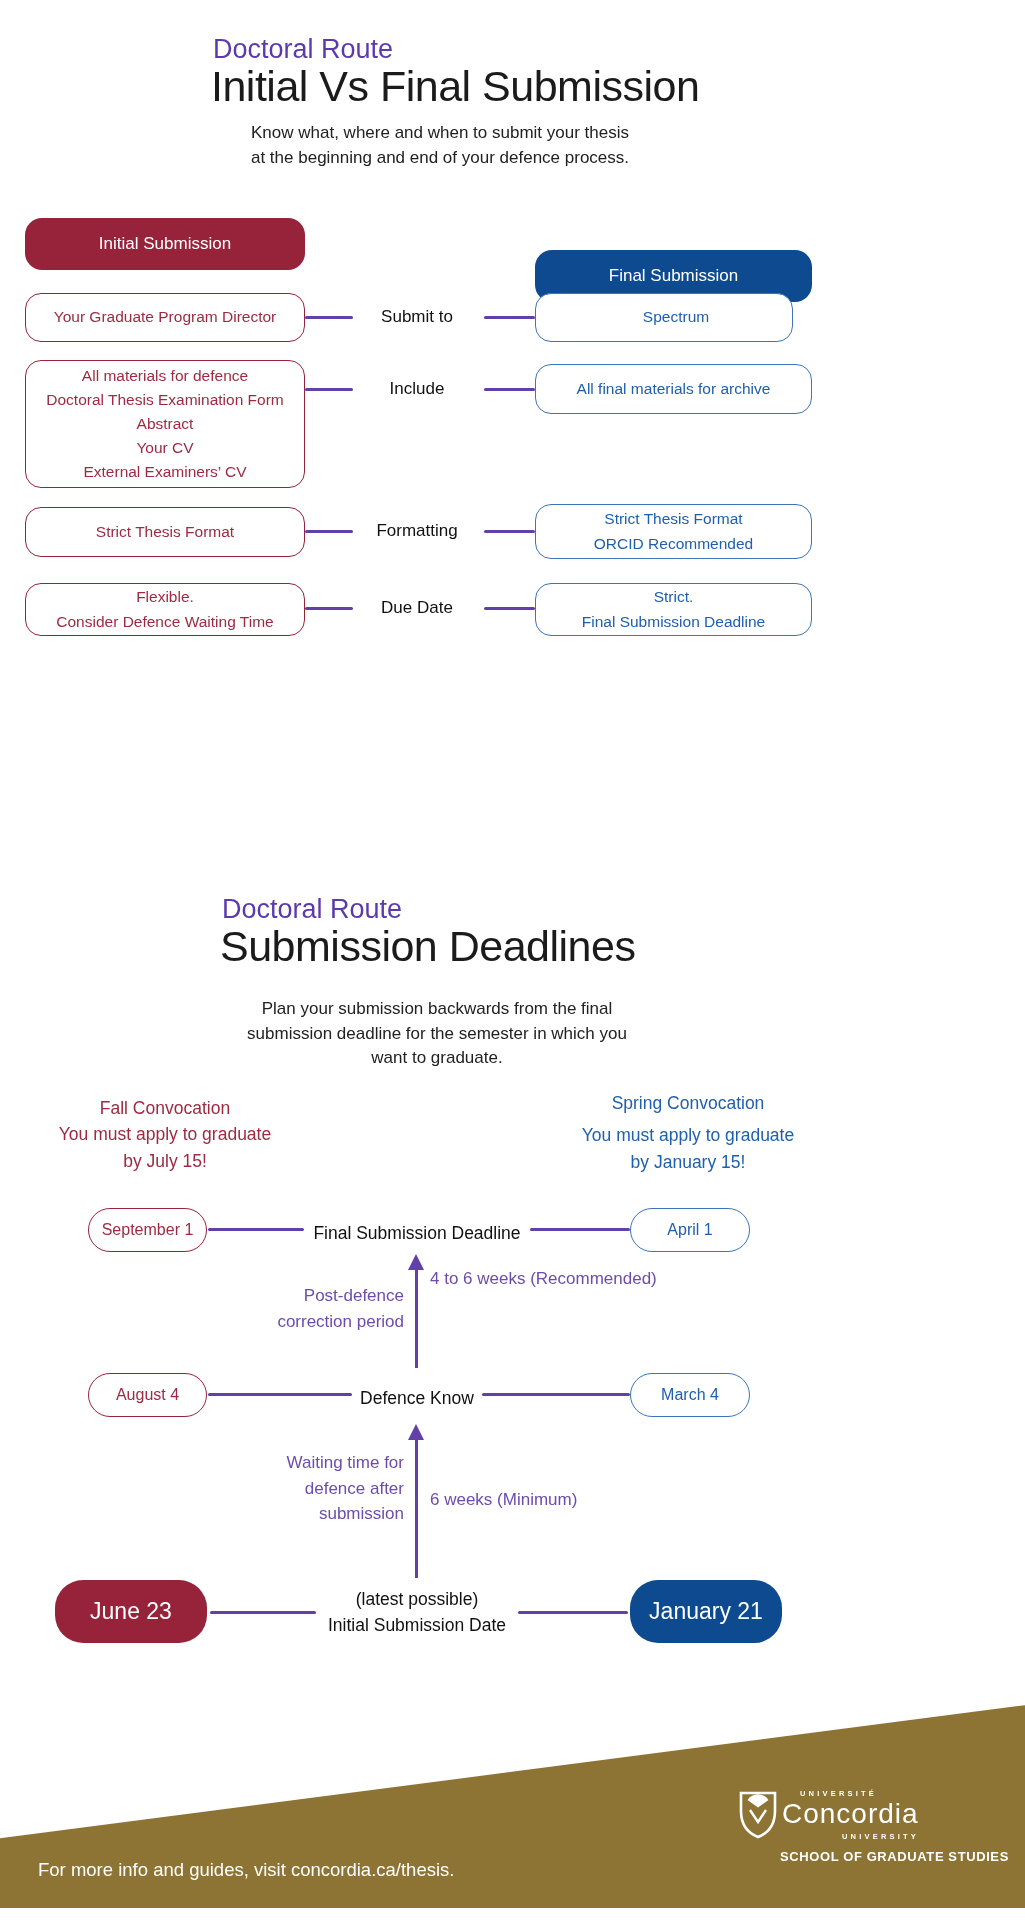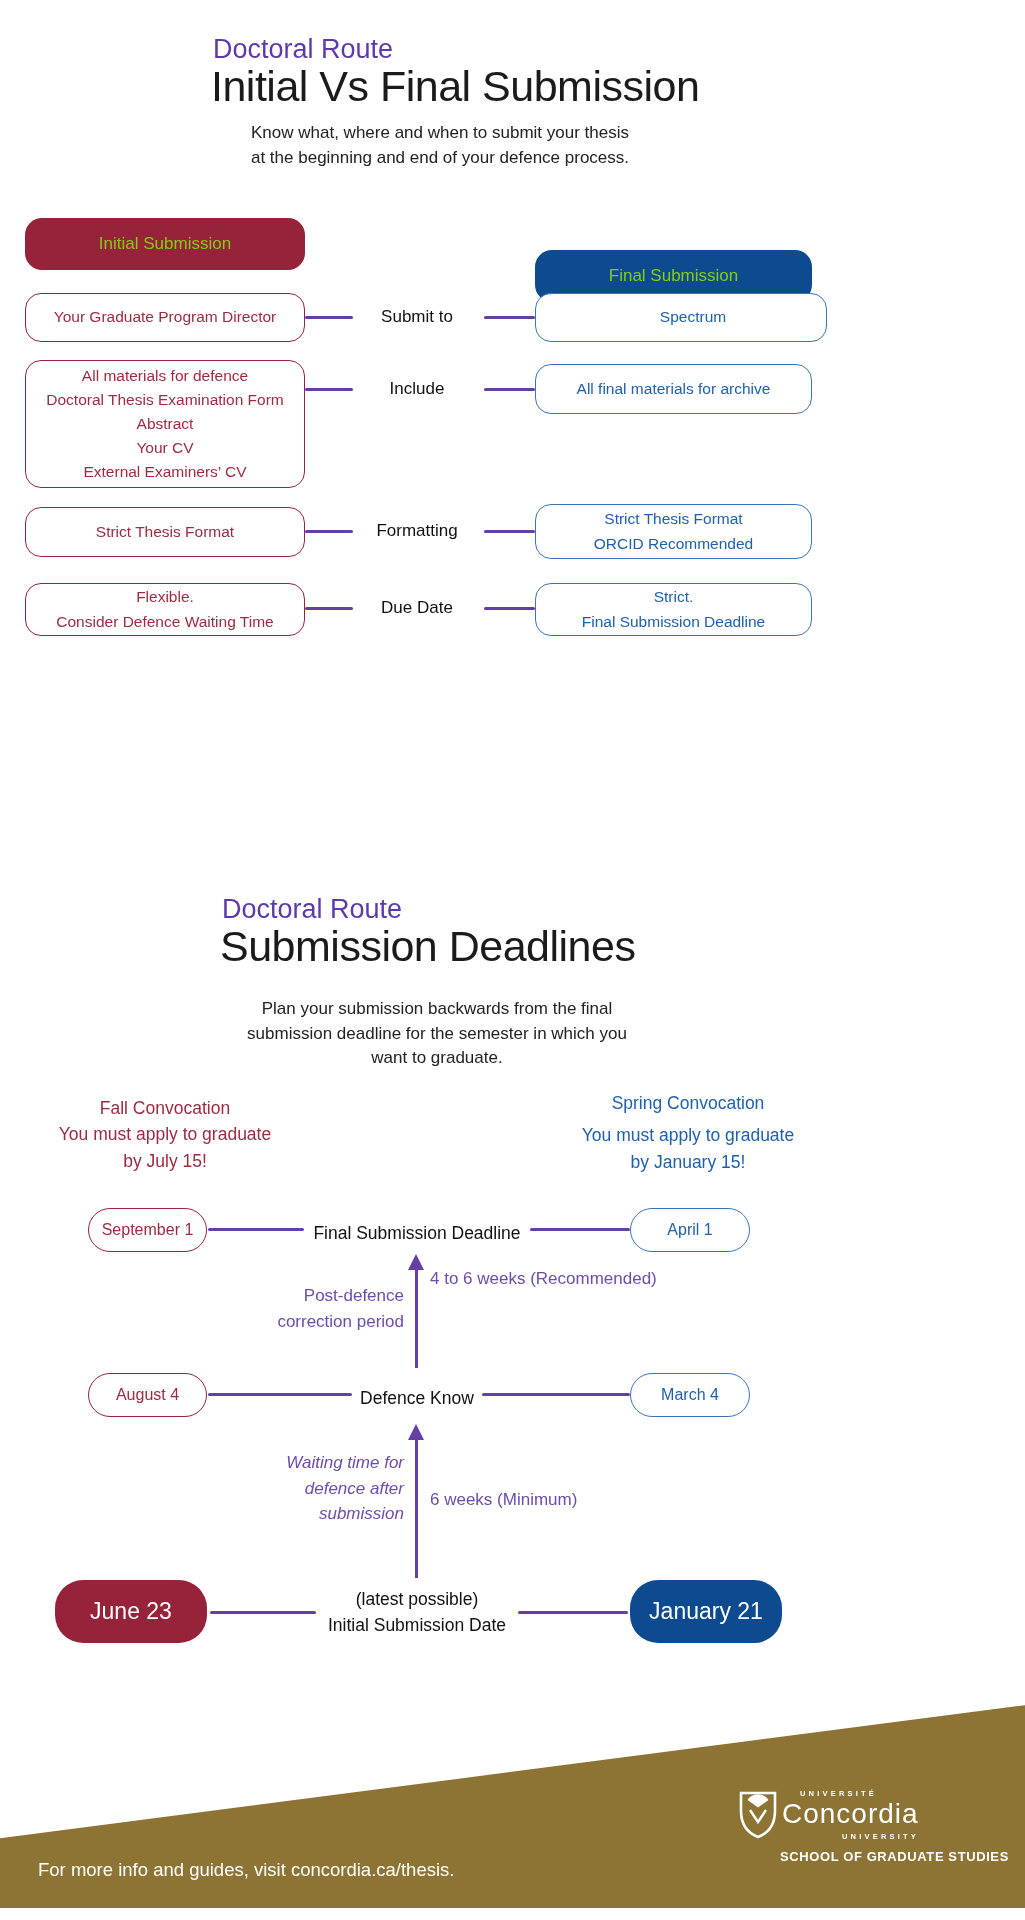--- a/index.html
+++ b/index.html
@@ -14,21 +14,21 @@
     --gold:#8d7434;
     --ink:#1b1b1b;
   }
   html,body{margin:0;padding:0;background:#fff;}
   #page{position:relative;width:1025px;height:1920px;background:#fff;overflow:hidden;
         font-family:"Liberation Sans",sans-serif;color:var(--ink);}
   .ab{position:absolute;box-sizing:border-box;}
   .eyebrow{font-size:27px;color:var(--purple);}
   .bigtitle{font-size:43px;color:var(--ink);letter-spacing:-0.5px;}
   .subtitle{font-size:17px;line-height:1.45;text-align:center;color:#222;}
-  .pill-solid{display:flex;align-items:center;justify-content:center;color:#84cc16;
+  .pill-solid{display:flex;align-items:center;justify-content:center;color:#ffffff;
               font-size:17px;border-radius:17px;}
   .pill-solid.maroon{background:var(--maroon);}
   .pill-solid.blue{background:var(--blue);}
   .box{display:flex;flex-direction:column;align-items:center;justify-content:center;
        border-radius:16px;background:#fff;text-align:center;font-size:15.5px;line-height:1.55;}
   .box.maroon{border:1.5px solid var(--maroon);color:var(--maroon-text);}
   .box.blue{border:1.5px solid var(--blue-border);color:var(--blue-text);}
   .rowlabel{font-size:17px;color:#111;text-align:center;}
   .hline{height:3px;background:var(--line-purple);border-radius:2px;}
   .vline{width:3px;background:var(--line-purple);}
@@ -67,21 +67,21 @@
 
   <div class="ab pill-solid maroon" style="left:25px;top:218px;width:280px;height:52px;">Initial Submission</div>
   <div class="ab pill-solid blue" style="left:535px;top:218px;width:277px;height:52px;margin-top:32px;">Final Submission</div>
 
   <div class="ab box maroon" style="left:25px;top:293px;width:280px;height:49px;">
     <div>Your Graduate Program Director</div>
   </div>
   <div class="ab hline" style="left:305px;top:316px;width:48px;"></div>
   <div class="ab rowlabel" style="left:352px;top:307px;width:130px;">Submit to</div>
   <div class="ab hline" style="left:484px;top:316px;width:51px;"></div>
-  <div class="ab box blue" style="left:535px;top:293px;width:292px;height:49px;padding-left:24px;">
+  <div class="ab box blue" style="left:535px;top:293px;width:258px;height:49px;padding-left:24px;">
     <div>Spectrum</div>
   </div>
 
   <div class="ab box maroon" style="left:25px;top:360px;width:280px;height:128px;">
     <div>All materials for defence</div>
     <div>Doctoral Thesis Examination Form</div>
     <div>Abstract</div>
     <div>Your CV</div>
     <div>External Examiners’ CV</div>
   </div>
@@ -149,21 +149,21 @@
   <div class="ab intlabel" style="left:430px;top:1252px;margin-top:14px;">4 to 6 weeks (Recommended)</div>
 
   <div class="ab datepill maroon" style="left:88px;top:1373px;width:119px;height:44px;">August 4</div>
   <div class="ab hline" style="left:208px;top:1393px;width:144px;"></div>
   <div class="ab tl-label" style="left:357px;top:1385px;width:120px;">Defence Know</div>
   <div class="ab hline" style="left:482px;top:1393px;width:148px;"></div>
   <div class="ab datepill blue" style="left:630px;top:1373px;width:120px;height:44px;">March 4</div>
 
   <div class="ab arrowhead" style="left:408px;top:1424px;"></div>
   <div class="ab vline" style="left:415px;top:1438px;height:140px;"></div>
-  <div class="ab intlabel" style="left:210px;top:1450px;width:194px;text-align:right;font-style:italic;">
+  <div class="ab intlabel" style="left:210px;top:1450px;width:194px;text-align:right;">
     <div>Waiting time for</div>
     <div>defence after</div>
     <div>submission</div>
   </div>
   <div class="ab intlabel" style="left:430px;top:1487px;">6 weeks (Minimum)</div>
 
   <div class="ab bigpill maroon" style="left:55px;top:1580px;width:152px;height:63px;">June 23</div>
   <div class="ab hline" style="left:210px;top:1611px;width:106px;"></div>
   <div class="ab tl-label" style="left:322px;top:1586px;width:190px;">
     <div>(latest possible)</div>

